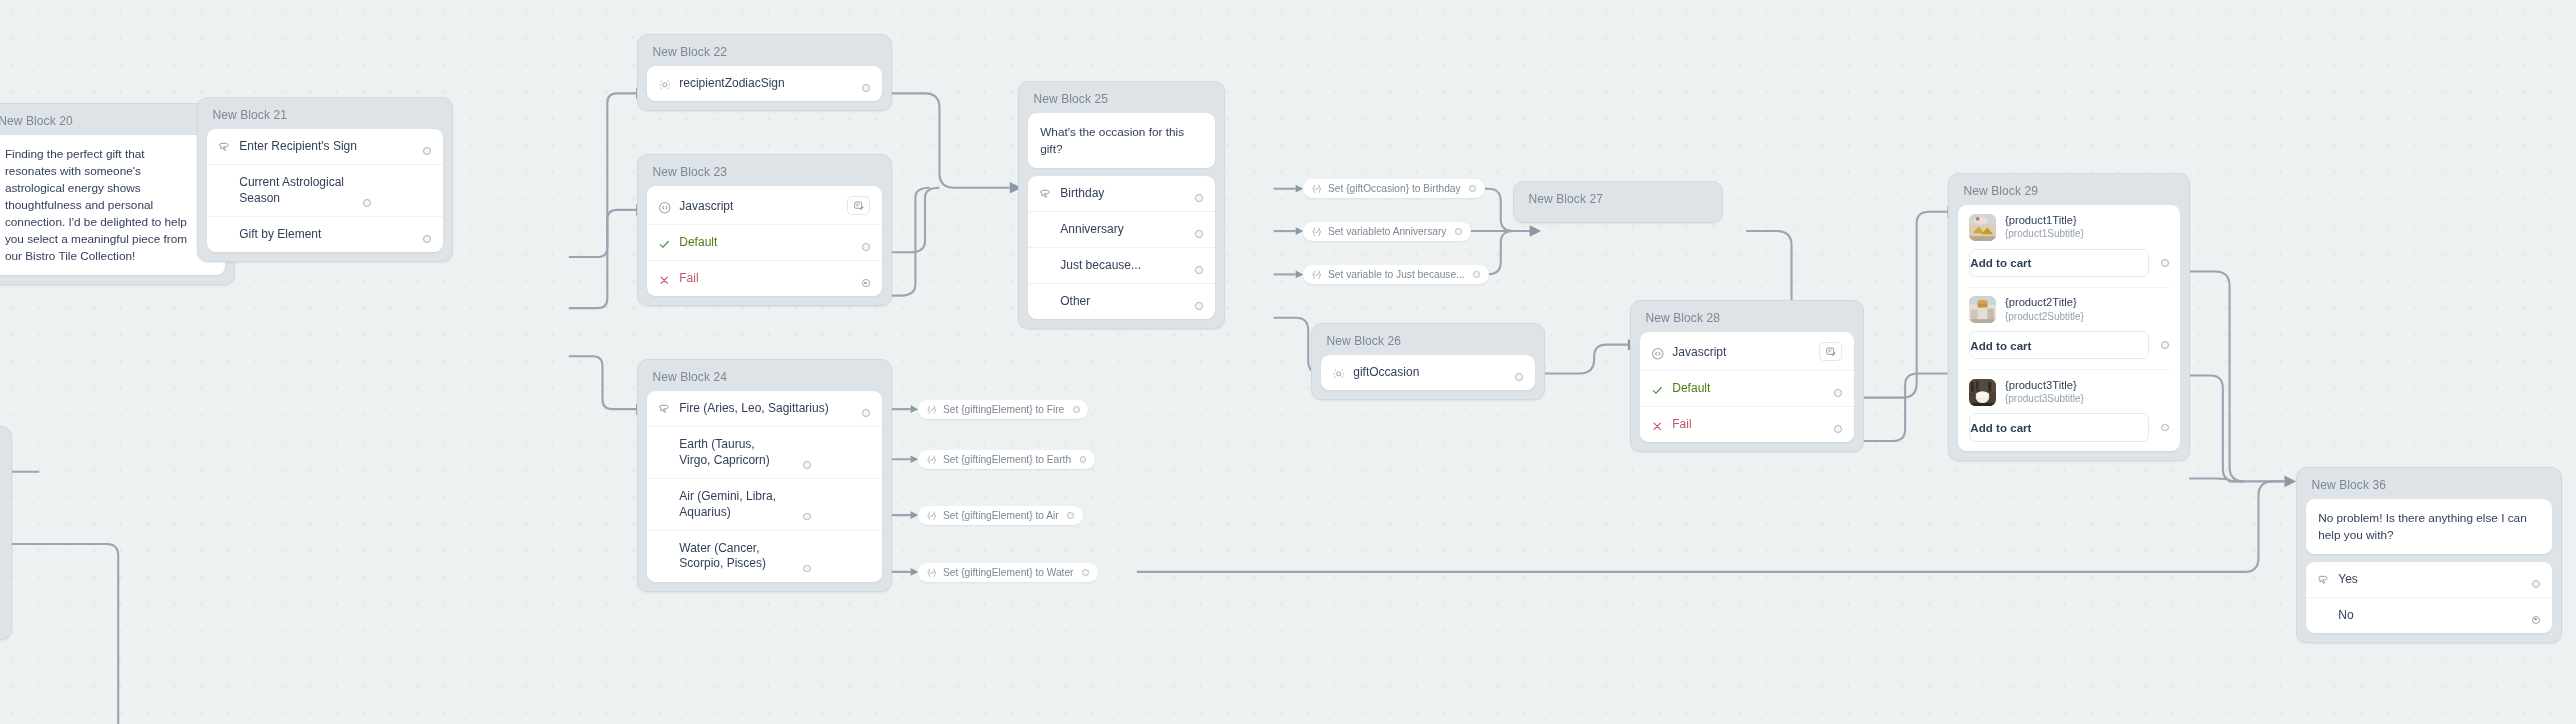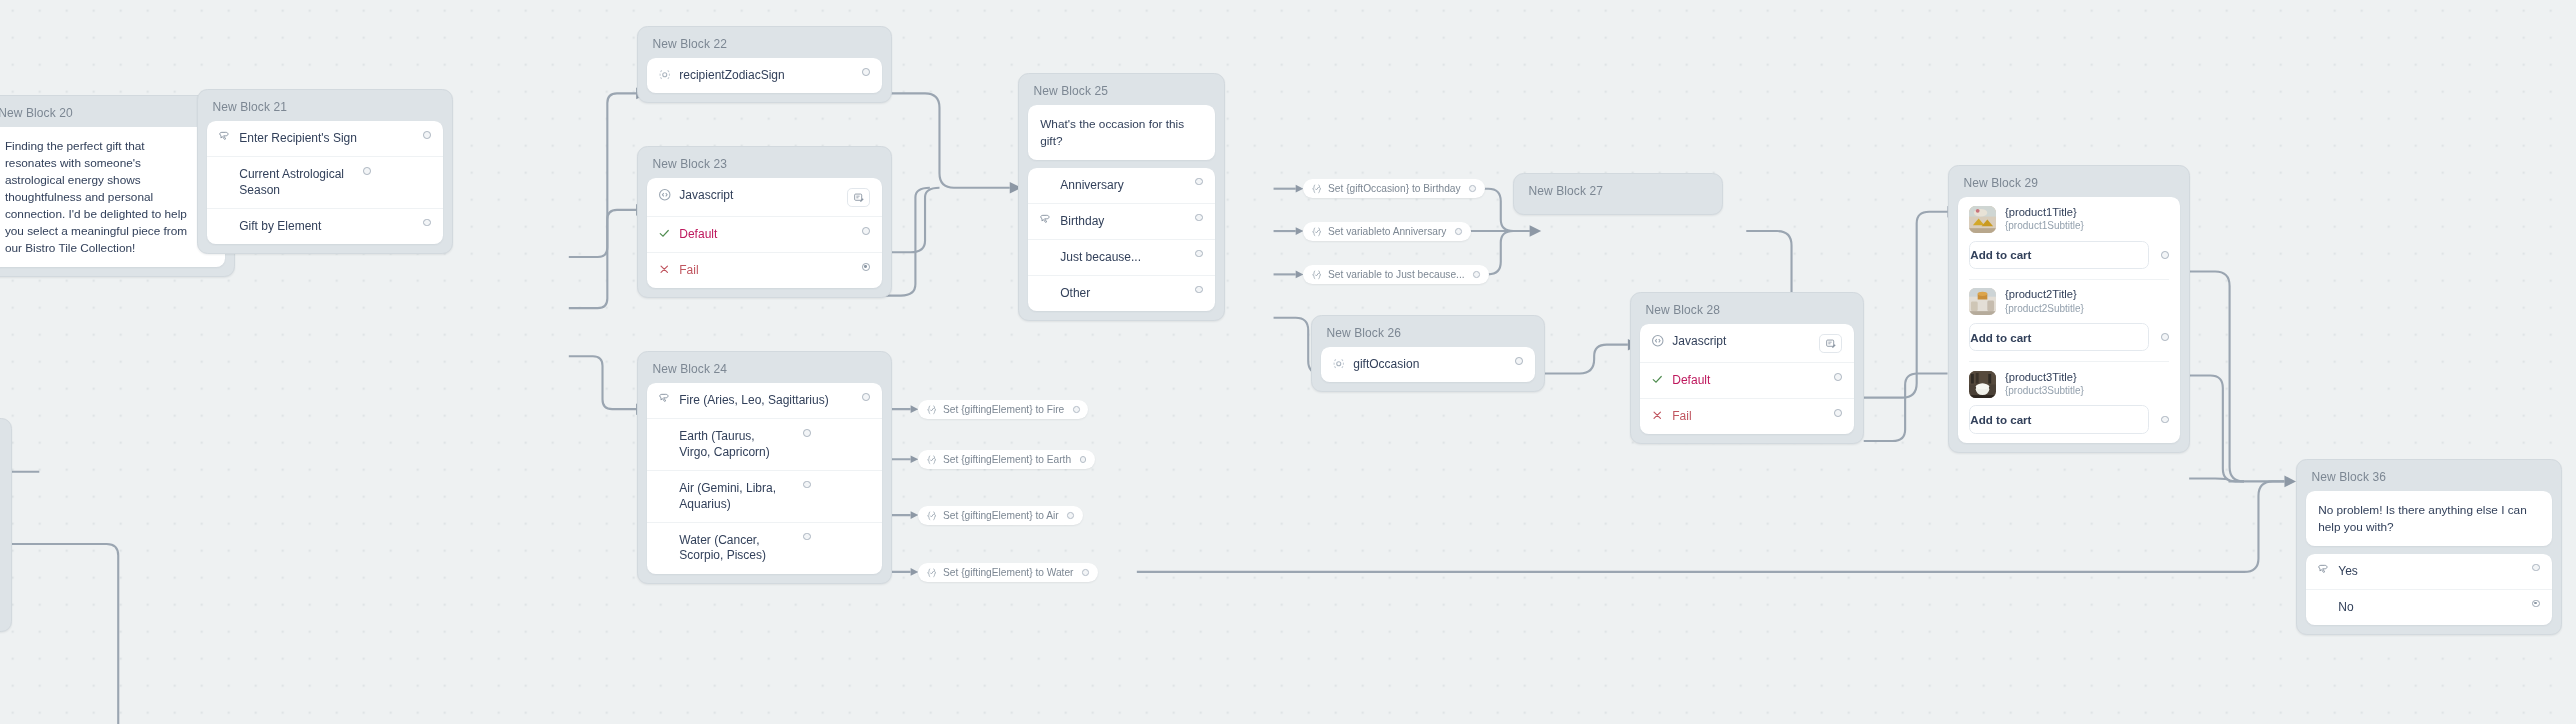--- a/index.html
+++ b/index.html
@@ -22,20 +22,21 @@
   svg.wires polygon { fill: #8d98a5; }
 
   
   .block {
     position: absolute;
     background: #dde3e7;
     border: 1px solid #d2d9de;
     border-radius: 10.6px;
     padding: 7.7px 8.7px 8.7px 8.7px;
     box-shadow: 0 1px 1.9px rgba(40,55,70,.08);
+    margin-top: 8px;
   }
   .block-title {
     font-size: 12px;
     color: #7c8793;
     letter-spacing: 0.1px;
     padding: 1.9px 3.9px 7.7px 5.8px;
     white-space: nowrap;
   }
   .title-row { display: flex; align-items: center; justify-content: space-between; }
   .play-icon { width: 13.5px; height: 13.5px; margin-right: 3.9px; }
@@ -48,41 +49,41 @@
   .card + .card { margin-top: 7.7px; }
   .msg {
     padding: 10.6px 12.5px;
     font-size: 11.8px;
     line-height: 1.44;
     color: #32405a;
   }
   .row {
     position: relative;
     display: flex;
-    align-items: flex-start;
+    align-items: flex-end;
     padding: 9.6px 12.5px 9.6px 11.6px;
     font-size: 12px;
     color: #32405a;
     min-height: 33px;
   }
   .row + .row { border-top: 1px solid #eff2f4; }
   .row .lead { width: 21px; flex: 0 0 21px; display: flex; align-items: center; }
   .row .lbl { flex: 1 1 auto; line-height: 1.32; padding-right: 15.4px; }
   .row.nolead .lbl { padding-left: 21px; }
   .port {
     width: 7.7px; height: 7.7px; border-radius: 50%;
     border: 1.3px solid #aab4bf; background: #f3f5f7;
     flex: 0 0 7.7px;
   }
   .port.filled { background: #fff; position: relative; border-color: #9aa5b1; }
   .port.filled::after {
     content: ""; position: absolute; left: 1.3px; top: 1.3px;
     width: 2.3px; height: 2.3px; border-radius: 50%; background: #8d98a5;
   }
-  .green { color: #be185d; }
+  .green { color: #4d7c0f; }
   .red   { color: #c0555f; }
   .code-btn {
     width: 23px; height: 19px; border: 1px solid #e2e7ec; border-radius: 4.8px;
     background: #fff; display: flex; align-items: center; justify-content: center;
   }
 
   
   .pill {
     position: absolute;
     display: flex; align-items: center;
@@ -309,31 +310,31 @@
       </div>
     </div>
   </div>
 
   <div class="block" style="left:1018px; top:73px; width:207px;">
     <div class="block-title">New Block 25</div>
     <div class="card">
       <div class="msg">What's the occasion for this gift?</div>
     </div>
     <div class="card">
+      <div class="row">
+        <span class="lead">
+          <svg width="12.5" height="12.5" viewBox="0 0 14 14">
+              <path d="M2 3.2c0-1 1-1.7 2.4-1.7h4.3c1.5 0 2.5.8 2.5 1.9 0 1.2-1 2-2.5 2H6.3l2.3 3.3-1.2.8L5 6.3 3.4 7.9V5.3C2.5 5 2 4.2 2 3.2z" fill="none" stroke="#8b96a3" stroke-width="1.1"></path>
+            </svg>
+        </span>
+        <span class="lbl">Birthday</span>
+        <span class="port"></span>
+      </div>
       <div class="row nolead">
         <span class="lbl">Anniversary</span>
-        <span class="port"></span>
-      </div>
-      <div class="row">
-        <span class="lead">
-          <svg width="12.5" height="12.5" viewBox="0 0 14 14">
-              <path d="M2 3.2c0-1 1-1.7 2.4-1.7h4.3c1.5 0 2.5.8 2.5 1.9 0 1.2-1 2-2.5 2H6.3l2.3 3.3-1.2.8L5 6.3 3.4 7.9V5.3C2.5 5 2 4.2 2 3.2z" fill="none" stroke="#8b96a3" stroke-width="1.1"></path>
-            </svg>
-        </span>
-        <span class="lbl">Birthday</span>
         <span class="port"></span>
       </div>
       <div class="row nolead">
         <span class="lbl">Just because...</span>
         <span class="port"></span>
       </div>
       <div class="row nolead">
         <span class="lbl">Other</span>
         <span class="port"></span>
       </div>

